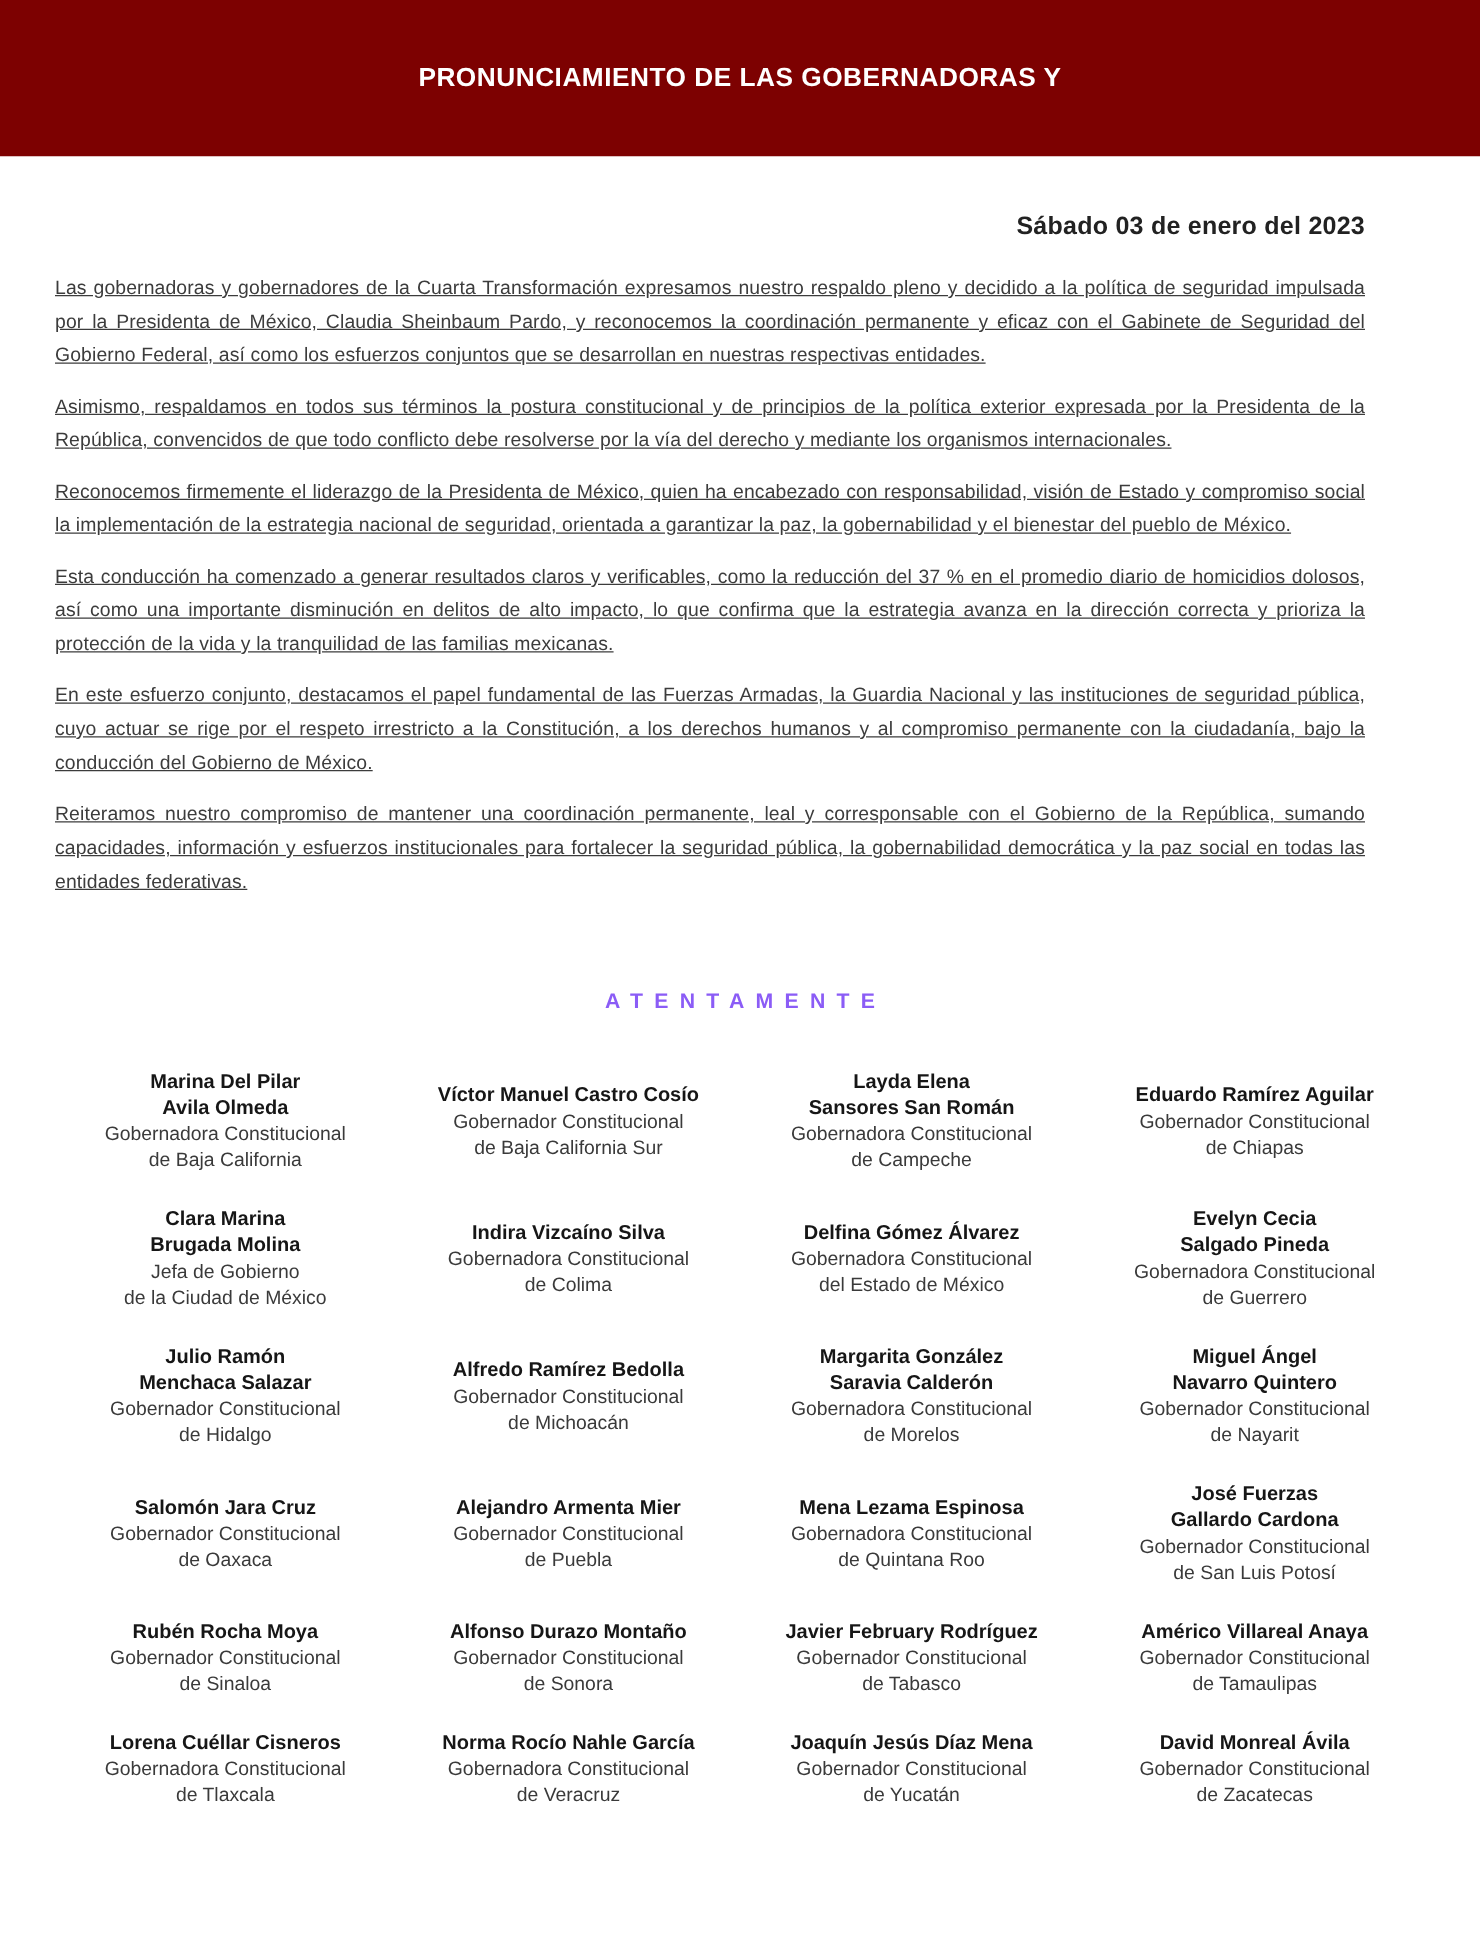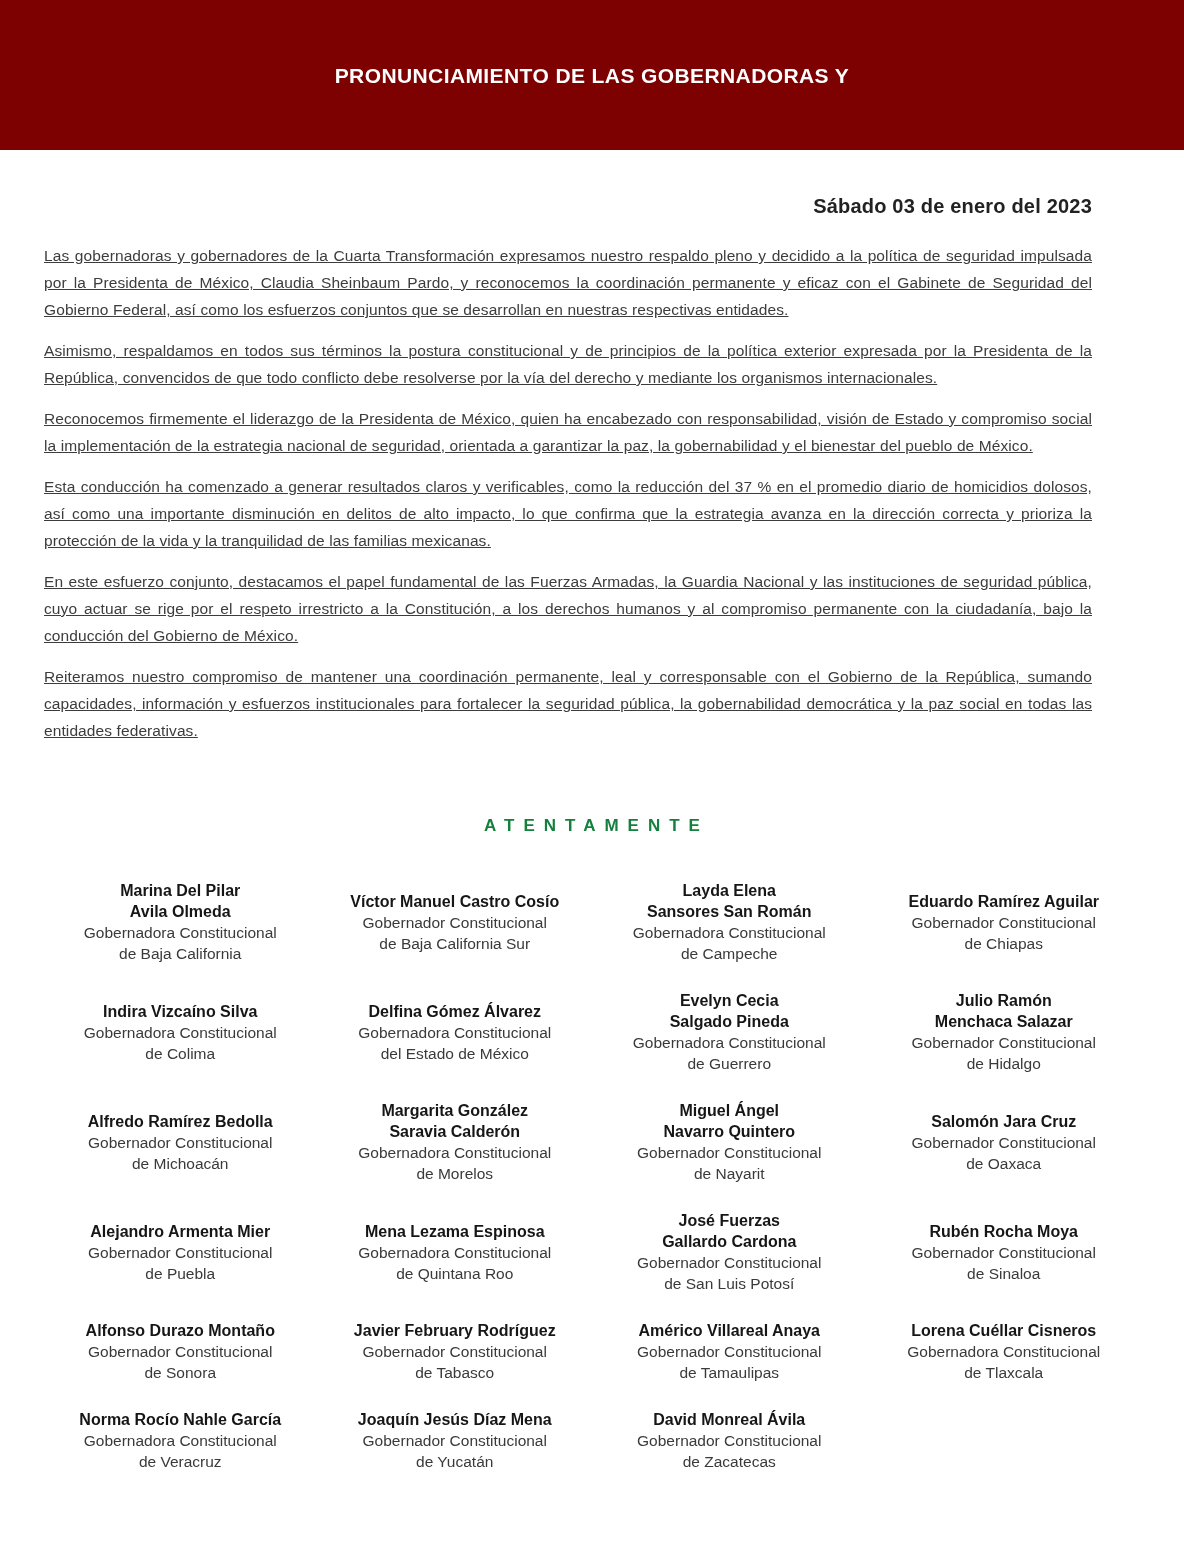--- a/index.html
+++ b/index.html
@@ -7,21 +7,21 @@
   body {
     width: 1184px;
     height: 1565px;
     overflow: hidden;
     font-family: "Liberation Sans", "DejaVu Sans", sans-serif;
     color: #3c3c3c;
     position: relative;
   }
   .banner {
     width: 100%;
-    height: 150px;
+    height: 125px;
     background: #7D0101;
     display: flex;
     flex-direction: column;
     align-items: center;
     justify-content: center;
     gap: 2px;
   }
   .banner .title-line {
     color: #ffffff;
     font-weight: bold;
@@ -54,21 +54,21 @@
     color: #3c3c3c;
     margin-bottom: 14px;
     letter-spacing: 0.1px;
   }
   .para:last-child { margin-bottom: 0; }
   .closing {
     margin-top: 72px;
     text-align: center;
     font-size: 17px;
     font-weight: bold;
-    color: #15803d;
+    color: #8b5cf6;
     letter-spacing: 9px;
     text-indent: 9px; 
   }
   .sig-grid {
     margin: 44px 48px 0 48px;
     display: grid;
     grid-template-columns: repeat(4, 1fr);
     column-gap: 10px;
     row-gap: 26px;
   }
@@ -135,20 +135,26 @@
     <div class="sig-title">Gobernadora Constitucional
 de Campeche</div>
   </div>
 
   <div class="sig-cell">
     <div class="sig-name">Eduardo Ramírez Aguilar</div>
     <div class="sig-title">Gobernador Constitucional
 de Chiapas</div>
   </div>
 
+  <div class="sig-cell">
+    <div class="sig-name">Clara Marina
+Brugada Molina</div>
+    <div class="sig-title">Jefa de Gobierno
+de la Ciudad de México</div>
+  </div>
 
   <div class="sig-cell">
     <div class="sig-name">Indira Vizcaíno Silva</div>
     <div class="sig-title">Gobernadora Constitucional
 de Colima</div>
   </div>
 
   <div class="sig-cell">
     <div class="sig-name">Delfina Gómez Álvarez</div>
     <div class="sig-title">Gobernadora Constitucional

